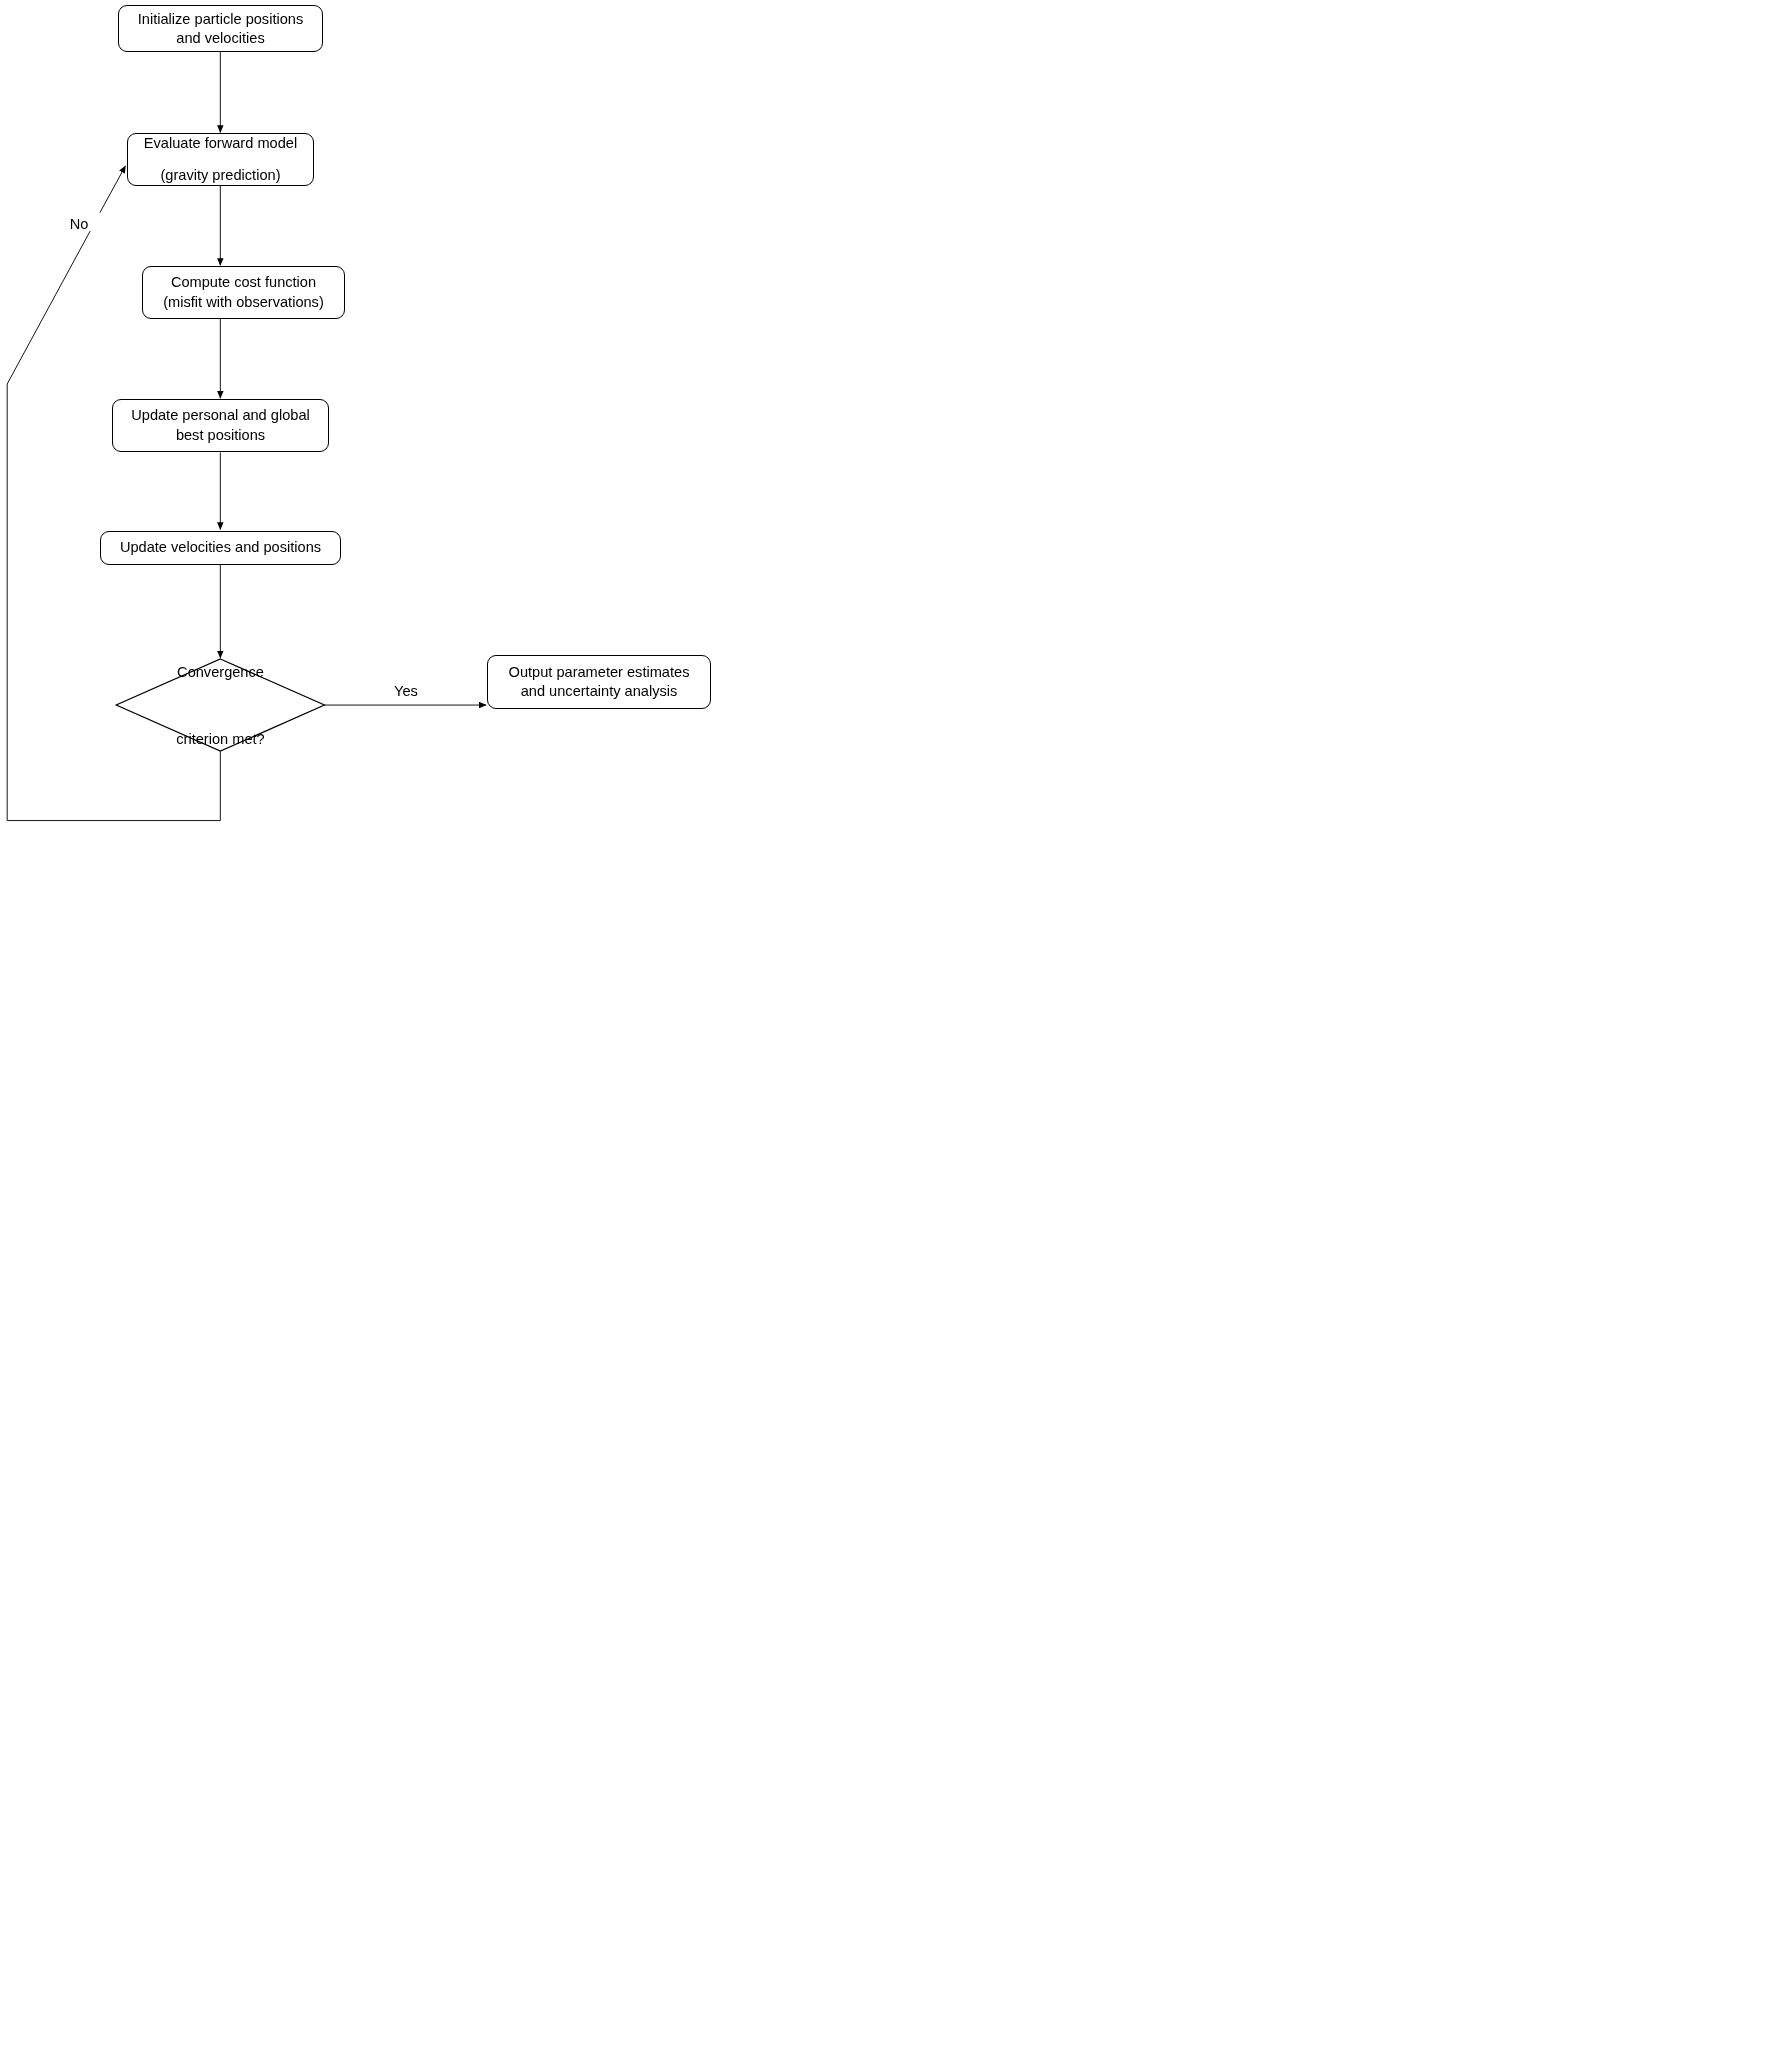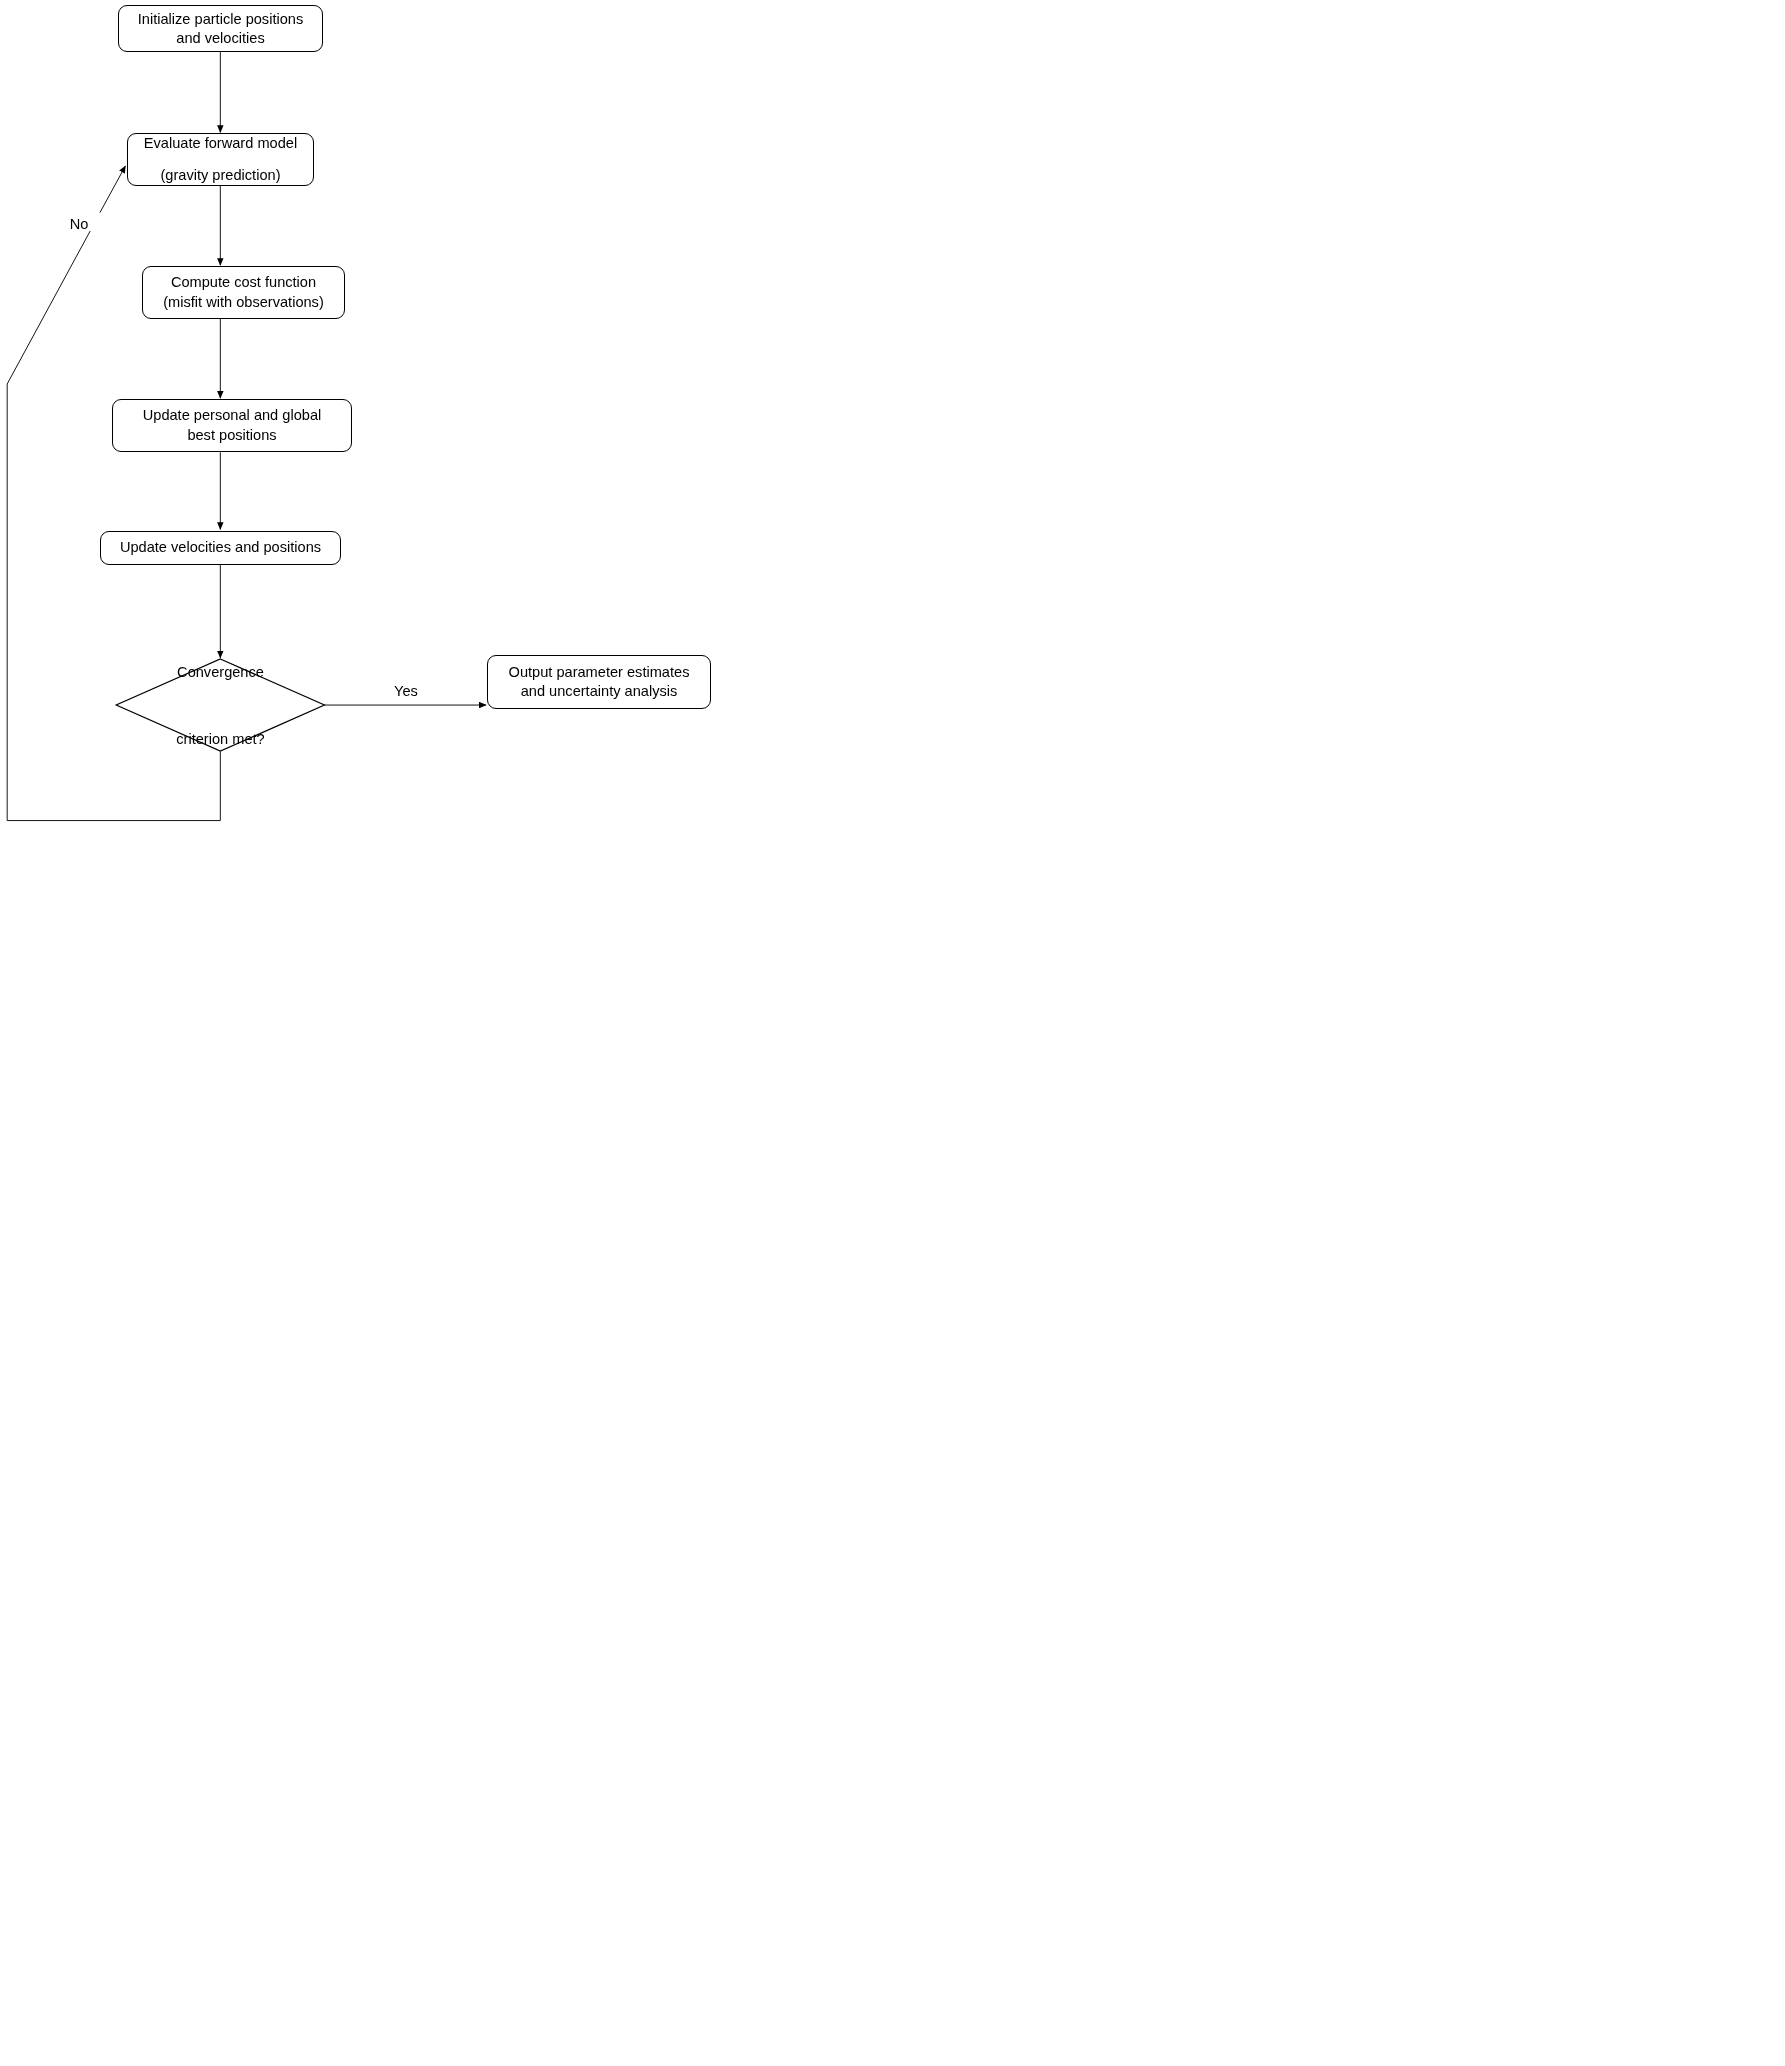--- a/index.html
+++ b/index.html
@@ -99,21 +99,21 @@
   <div class="node" style="left:127px; top:133px; width:187px; height:53px;justify-content:space-between;">
     <div class="tline">Evaluate forward model</div>
     <div class="tline">(gravity prediction)</div>
   </div>
 
   <div class="node" style="left:118px; top:266px; width:203px; height:53px;margin-left:24px;">
     <div class="tline">Compute cost function</div>
     <div class="tline">(misfit with observations)</div>
   </div>
 
-  <div class="node" style="left:112px; top:399px; width:240px; height:53px;">
+  <div class="node" style="left:112px; top:399px; width:217px; height:53px;">
     <div class="tline">Update personal and global</div>
     <div class="tline">best positions</div>
   </div>
 
   <div class="node" style="left:100px; top:531px; width:241px; height:34px;">
     <div class="tline">Update velocities and positions</div>
   </div>
 
   <div class="decision-label" style="left:161px; top:683px; width:119px; height:46px;">
     <div class="tline">Convergence</div>

